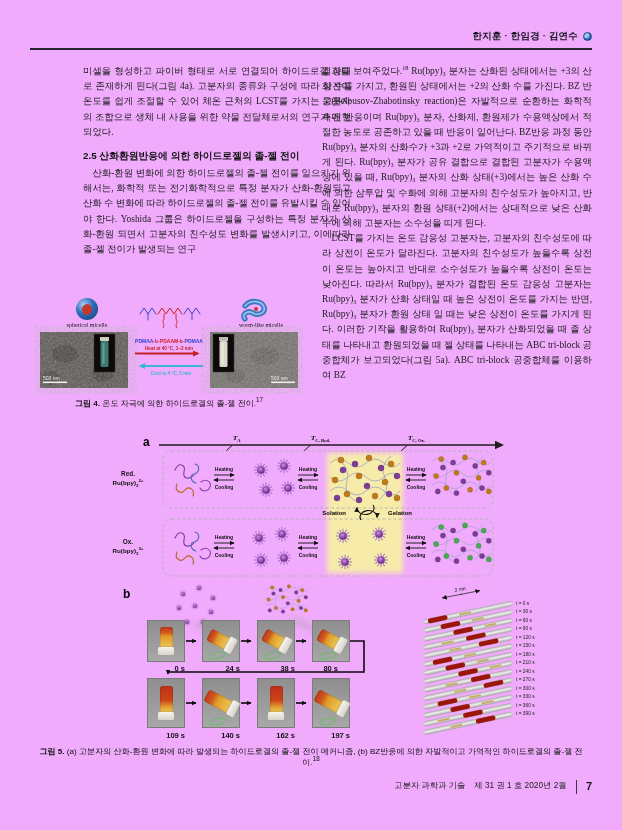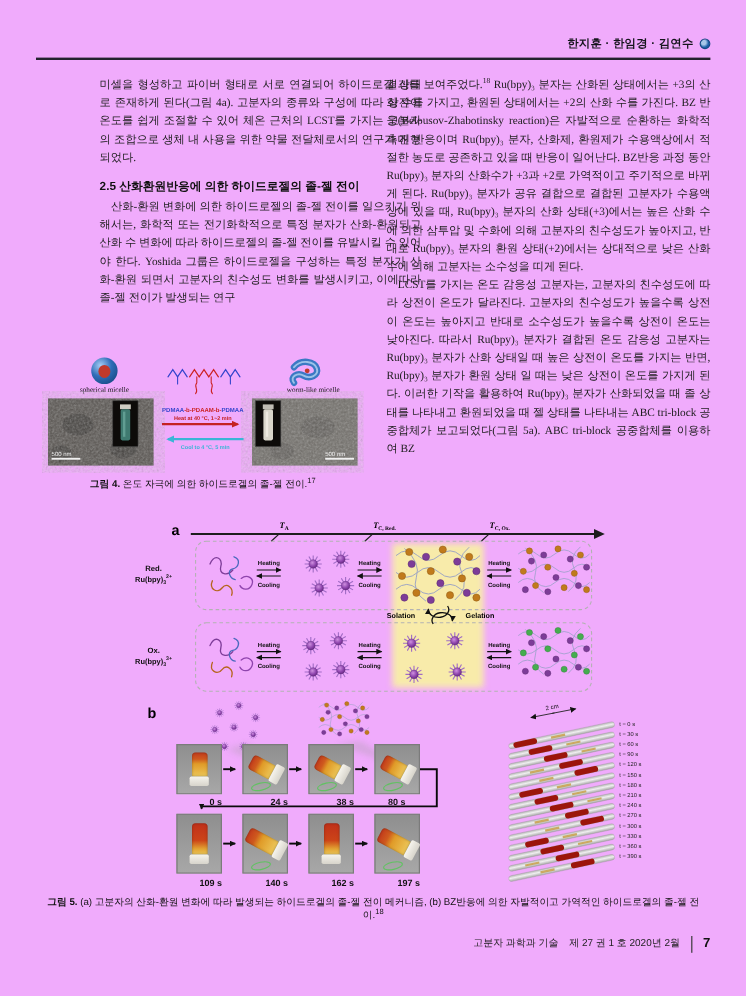--- a/index.html
+++ b/index.html
@@ -543,18 +543,18 @@
       <text x="96" y="115.2">t = 330 s</text>
       <text x="96" y="123.7">t = 360 s</text>
       <text x="96" y="132.2">t = 390 s</text>
     </g>
   </svg>
 
   <div class="fig5cap"><span class="capb">그림 5.</span><span> (a) 고분자의 산화-환원 변화에 따라 발생되는 하이드로겔의 졸-젤 전이 메커니즘, (b) BZ반응에 의한 자발적이고 가역적인 하이드로겔의 졸-젤 전이.</span><sup class="ref">18</sup></div>
 
   <div class="footer">
     <span class="fjournal">고분자 과학과 기술</span>
-    <span class="fissue">제 27 권 1 호  2020년 2월</span>
+    <span class="fissue">제 31 권 1 호  2020년 2월</span>
     <span class="fdiv"></span>
     <span class="fpage">7</span>
   </div>
 
 </div>
 
 </body></html>

